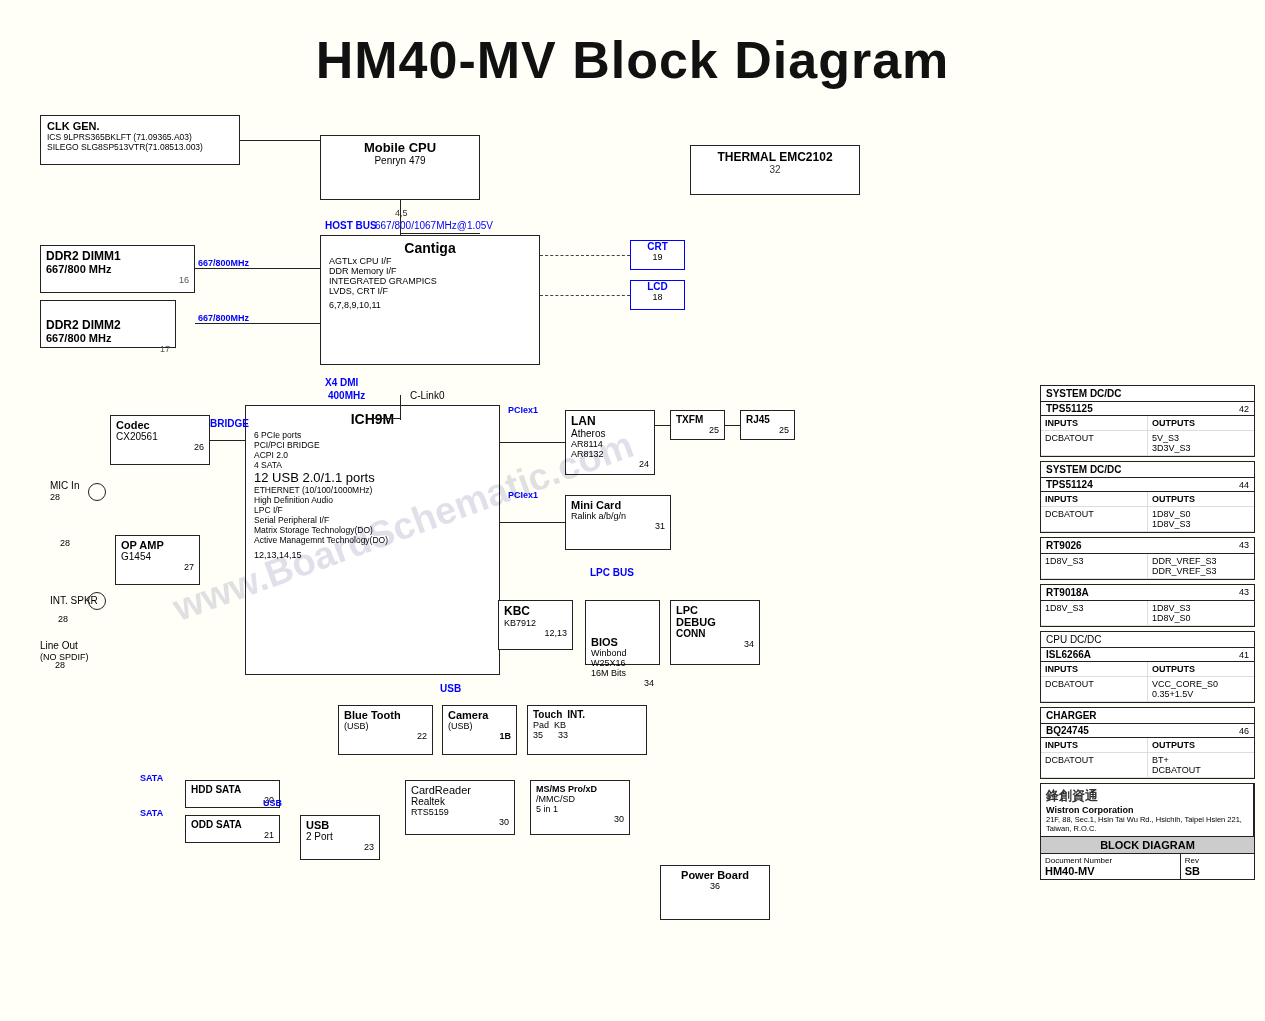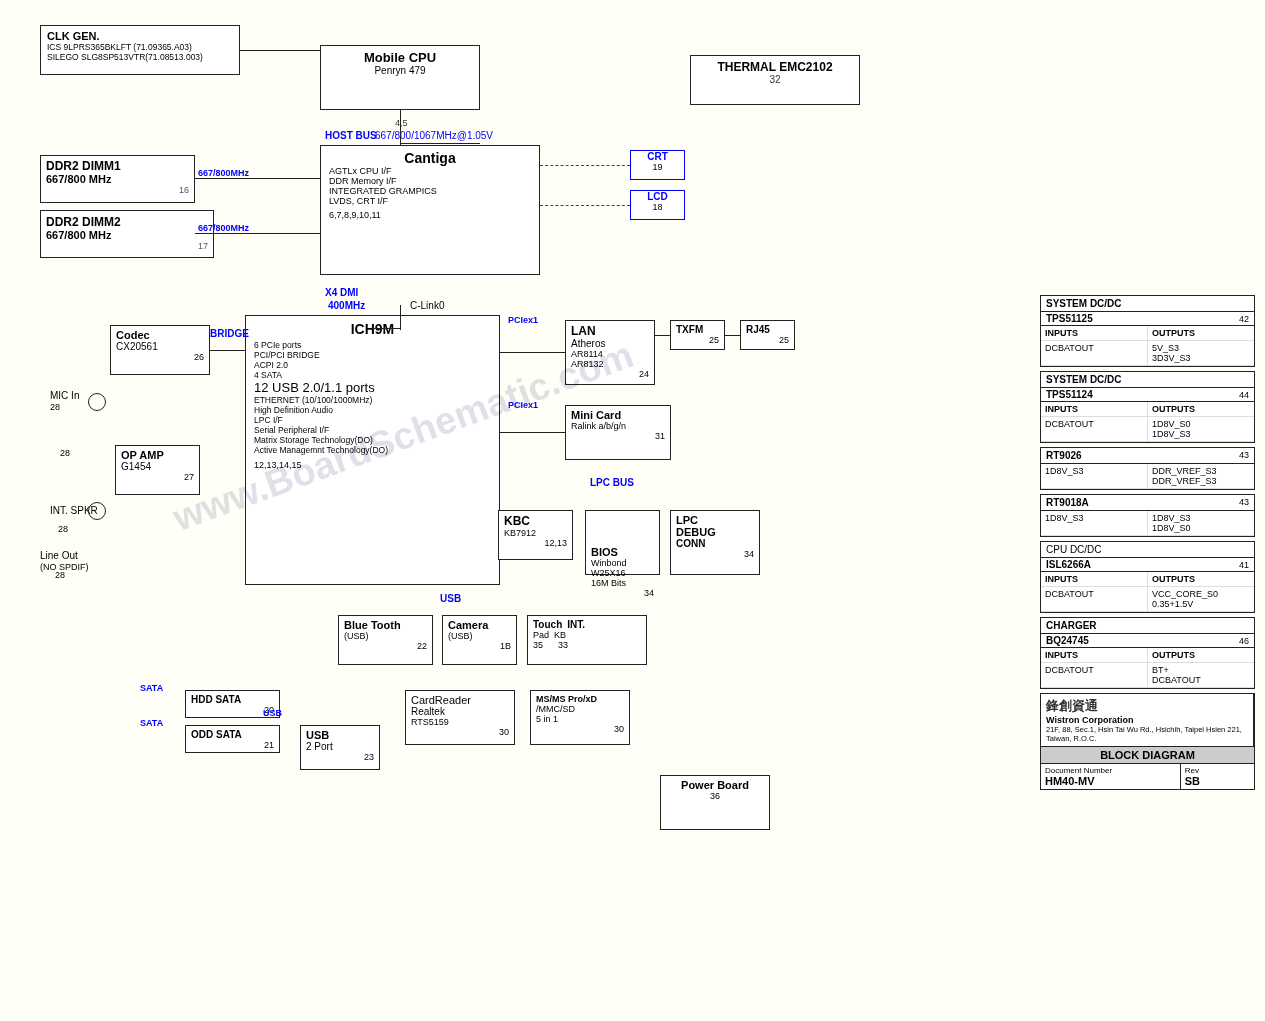--- a/index.html
+++ b/index.html
@@ -74,22 +74,22 @@
     }
     
     .ddr1 {
       top: 140px; left: 30px;
       width: 155px; height: 48px;
       padding: 3px 5px;
     }
     
     .ddr2 {
       top: 195px; left: 30px;
-      width: 174px; height: 48px;
-      padding: 4px 5px;
+      width: 136px; height: 48px;
+      padding: 17px 5px;
     }
     
     .cantiga {
       top: 130px; left: 310px;
       width: 220px; height: 130px;
       padding: 4px 8px;
     }
     
     .crt-box {
       top: 135px; left: 620px;
@@ -254,20 +254,21 @@
       font-weight: bold;
       pointer-events: none;
       white-space: nowrap;
     }
   </style>
 </head>
 <body>
 
 <div class="page">
 
+  <div class="title">HM40-MV Block Diagram</div>
 
   <div class="diagram-area">
 
     <div class="box clk-gen">
       <div style="font-weight:bold;font-size:11px;">CLK GEN.</div>
       <div style="font-size:8.5px;">ICS 9LPRS365BKLFT (71.09365.A03)</div>
       <div style="font-size:8.5px;">SILEGO SLG8SP513VTR(71.08513.003)</div>
     </div>
 
     <div class="box mobile-cpu">
@@ -427,21 +428,21 @@
 
     <div class="box bluetooth-box">
       <div style="font-size:11px;font-weight:bold;">Blue Tooth</div>
       <div style="font-size:9px;">(USB)</div>
       <div style="font-size:9px;text-align:right;">22</div>
     </div>
 
     <div class="box camera-box">
       <div style="font-size:11px;font-weight:bold;">Camera</div>
       <div style="font-size:9px;">(USB)</div>
-      <div style="font-size:9px;text-align:right;">1B</div>
+      <div style="font-size:9px;text-align:right;font-weight:bold;">1B</div>
     </div>
 
     <div class="box touch-box">
       <div style="display:flex;gap:5px;font-size:10px;font-weight:bold;">
         <span>Touch</span>
         <span>INT.</span>
       </div>
       <div style="display:flex;gap:5px;font-size:9px;">
         <span>Pad</span>
         <span>KB</span>

